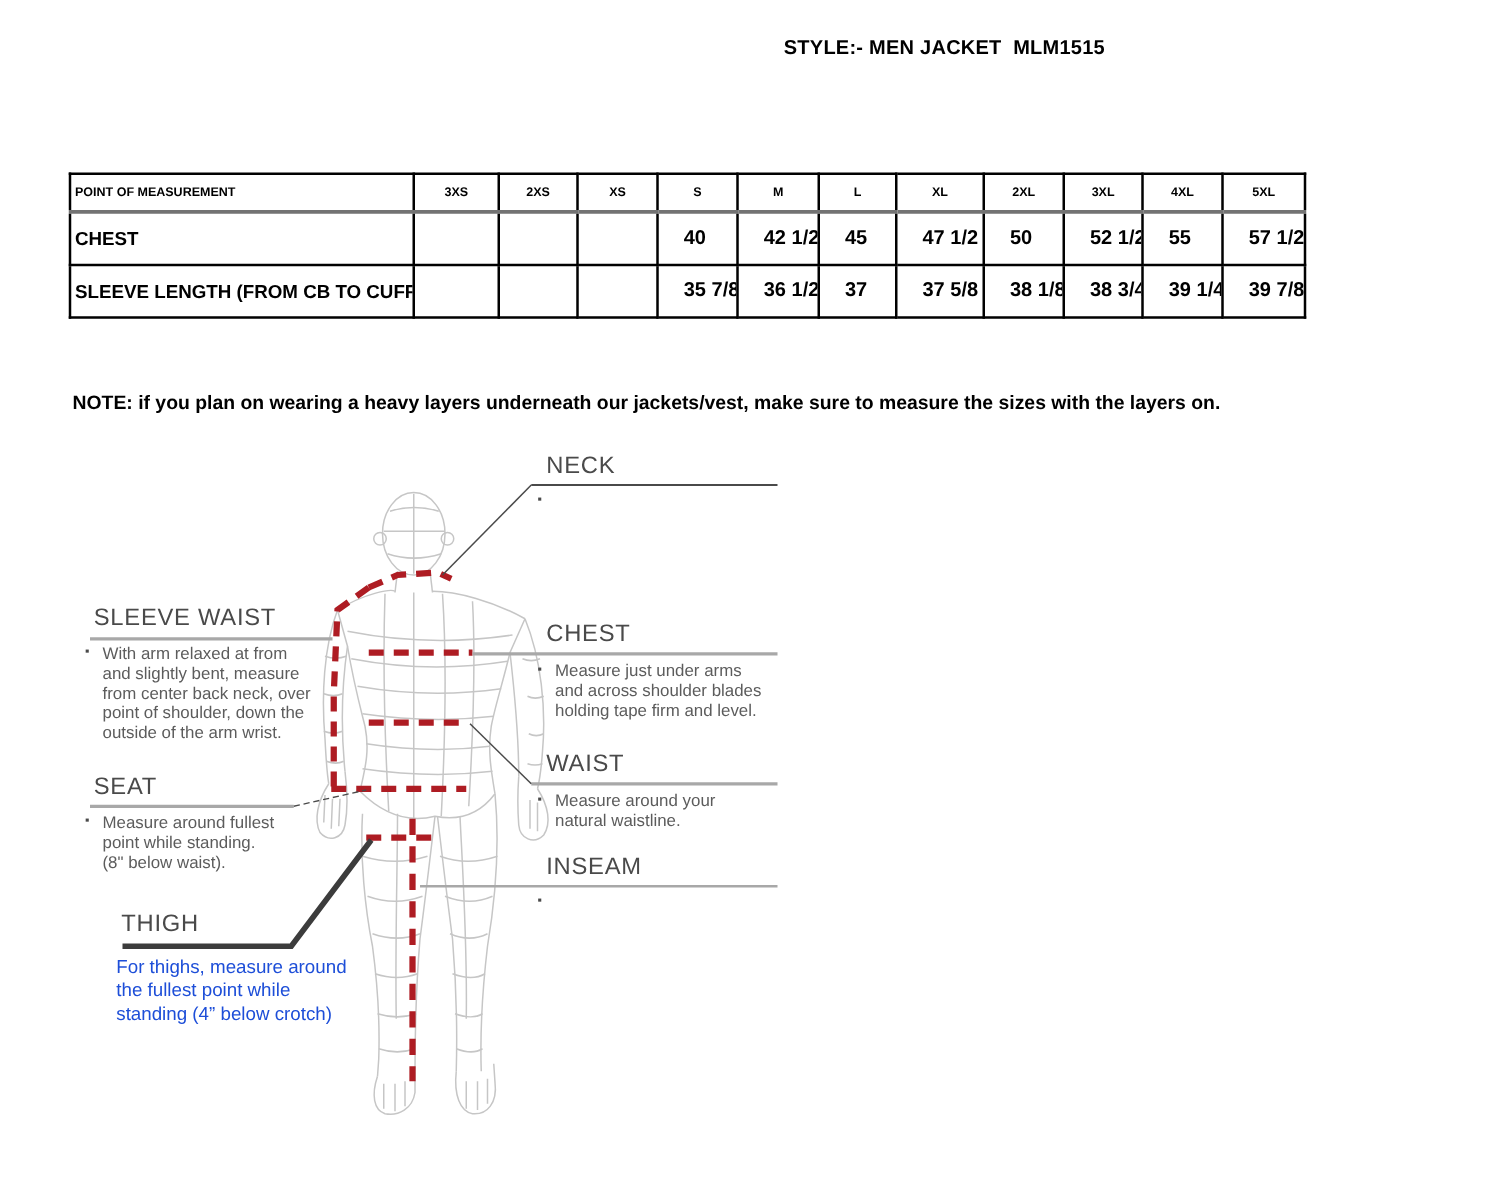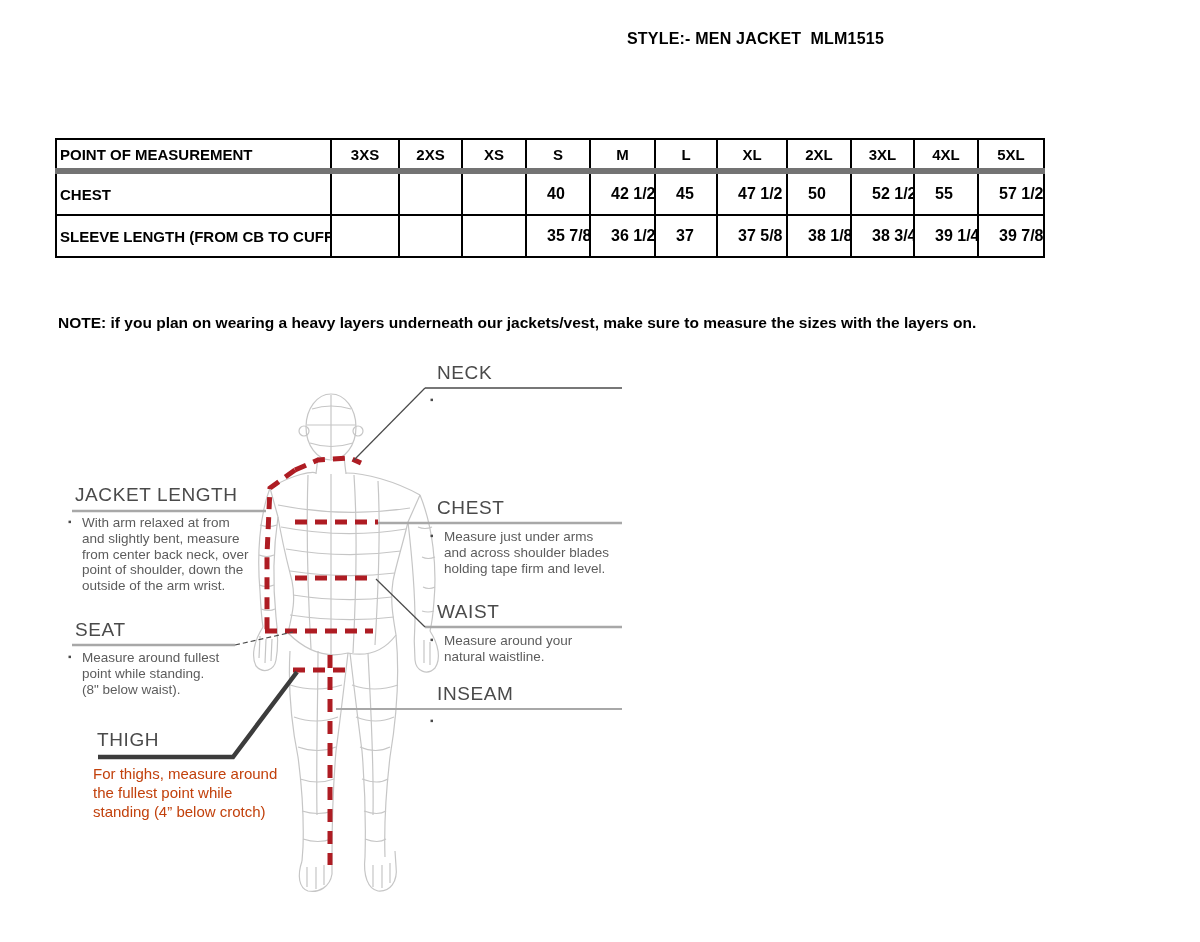--- a/index.html
+++ b/index.html
@@ -14,22 +14,22 @@
   }
   
   .size-table{
     position:absolute;left:55px;top:138px;width:988px;
     border-collapse:collapse;table-layout:fixed;
   }
   .size-table th,.size-table td{
     border:2px solid #000;overflow:hidden;white-space:nowrap;
   }
   .size-table thead th{
-    height:26px;font-size:15px;font-weight:bold;text-align:center;
-    border-bottom:6px solid #737373;
+    height:26px;font-size:10px;font-weight:bold;text-align:center;
+    border-bottom:3px solid #737373;
   }
   .size-table thead th.corner{text-align:left;padding-left:3px;}
   .size-table tbody th{
     height:38px;font-size:15px;font-weight:bold;text-align:left;padding-left:3px;
   }
   .size-table tbody td{
     font-size:16px;text-align:left;padding-left:20px;font-weight:bold;
   }
   
   .note-line{
@@ -42,21 +42,21 @@
     position:absolute;font-size:19px;color:#4a4a4a;letter-spacing:0.6px;white-space:nowrap;
   }
   .guide-text{
     position:absolute;font-size:13.5px;line-height:1.17;color:#5c5c5c;
     white-space:pre-line;padding-left:14px;
   }
   .guide-text .bullet{
     position:absolute;left:0;top:1px;font-size:10px;color:#4a4a4a;
   }
   .thigh-text{
-    position:absolute;font-size:15px;line-height:1.25;color:#c2410c;white-space:pre-line;
+    position:absolute;font-size:15px;line-height:1.25;color:#1d4ed8;white-space:pre-line;
   }
 </style>
 </head>
 <body>
 
 <div class="doc-title">STYLE:- MEN JACKET  MLM1515</div>
 
 <table class="size-table">
     <colgroup>
       <col style="width: 275px;">
@@ -217,21 +217,21 @@
 and across shoulder blades
 holding tape firm and level.</span></div>
 
   <div class="guide-head" style="left:377px;top:246px">WAIST</div>
   <div class="guide-text" style="left:370px;top:278px;width:190px"><span class="bullet">▪</span><span>Measure around your
 natural waistline.</span></div>
 
   <div class="guide-head" style="left:377px;top:328px">INSEAM</div>
   <div class="guide-text" style="left:370px;top:359px;width:195px"><span class="bullet">▪</span></div>
 
-  <div class="guide-head" style="left:15px;top:129px">JACKET LENGTH</div>
+  <div class="guide-head" style="left:15px;top:129px">SLEEVE WAIST</div>
   <div class="guide-text" style="left:8px;top:160px;width:200px"><span class="bullet">▪</span><span>With arm relaxed at from
 and slightly bent, measure
 from center back neck, over
 point of shoulder, down the
 outside of the arm wrist.</span></div>
 
   <div class="guide-head" style="left:15px;top:264px">SEAT</div>
   <div class="guide-text" style="left:8px;top:295px;width:190px"><span class="bullet">▪</span><span>Measure around fullest
 point while standing.
 (8" below waist).</span></div>

